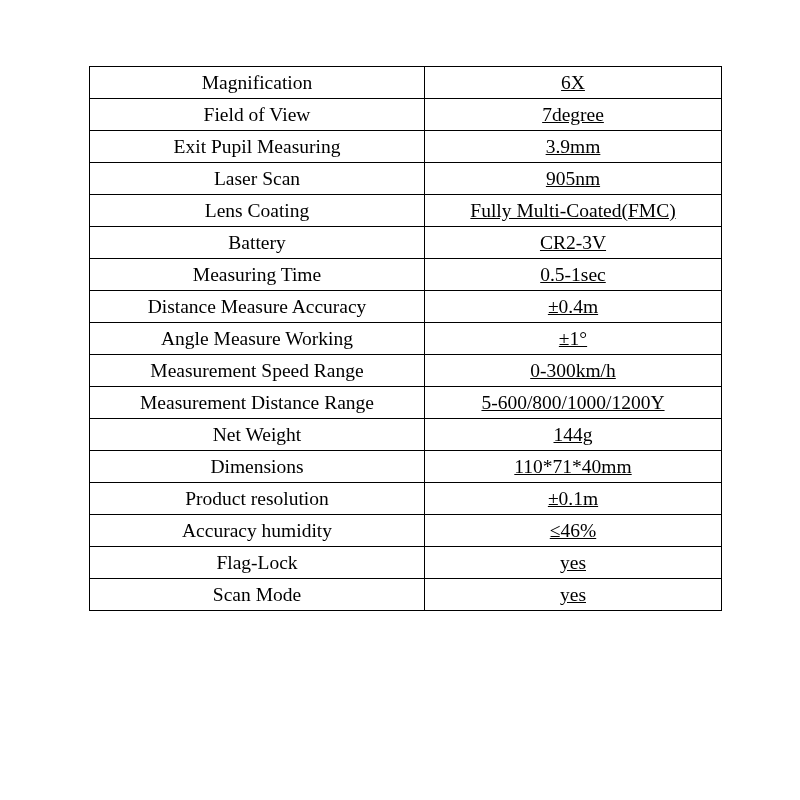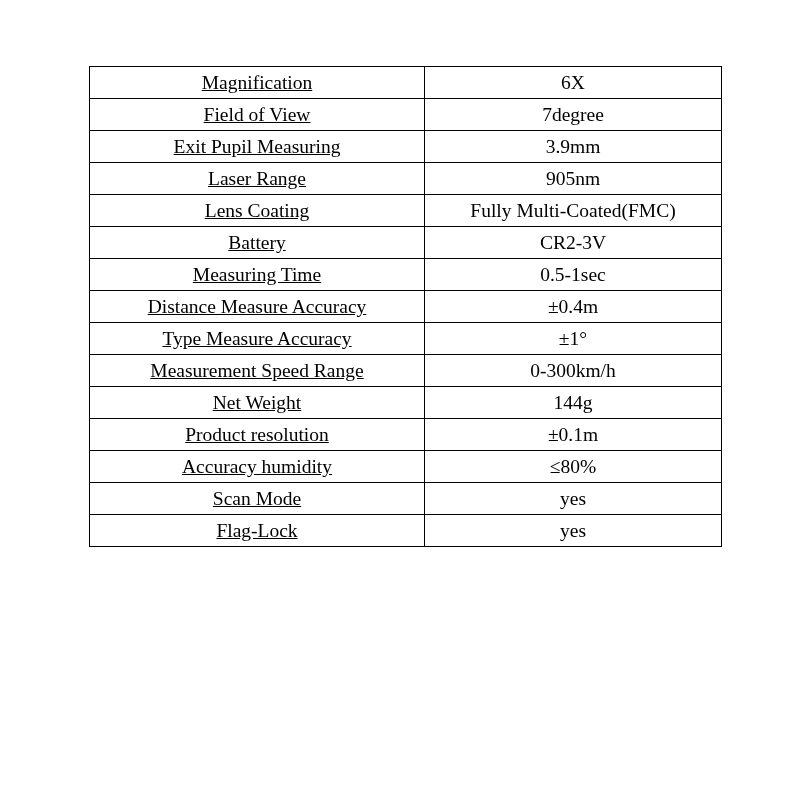--- a/index.html
+++ b/index.html
@@ -36,24 +36,24 @@
     line-height: 31px;
     text-align: center;
     vertical-align: middle;
     font-size: 19.5px;
     padding: 0 2px;
     overflow: hidden;
     white-space: nowrap;
   }
   td.col-label {
     width: 330px;
-    text-decoration: underline;
   }
   td.col-value {
     width: 292px;
+    text-decoration: underline;
   }
 </style>
 </head>
 <body>
 
 <div class="page">
   <div class="spec-table-wrap">
     <table class="spec-table">
       <tbody>
         <tr>
@@ -62,63 +62,71 @@
         </tr>
         <tr>
           <td class="col-label">Field of View</td>
           <td class="col-value">7degree</td>
         </tr>
         <tr>
           <td class="col-label">Exit Pupil Measuring</td>
           <td class="col-value">3.9mm</td>
         </tr>
         <tr>
-          <td class="col-label">Laser Range</td>
+          <td class="col-label">Laser Scan</td>
           <td class="col-value">905nm</td>
         </tr>
         <tr>
           <td class="col-label">Lens Coating</td>
           <td class="col-value">Fully Multi-Coated(FMC)</td>
         </tr>
         <tr>
           <td class="col-label">Battery</td>
           <td class="col-value">CR2-3V</td>
         </tr>
         <tr>
           <td class="col-label">Measuring Time</td>
           <td class="col-value">0.5-1sec</td>
         </tr>
         <tr>
           <td class="col-label">Distance Measure Accuracy</td>
           <td class="col-value">±0.4m</td>
         </tr>
         <tr>
-          <td class="col-label">Type Measure Accuracy</td>
+          <td class="col-label">Angle Measure Working</td>
           <td class="col-value">±1°</td>
         </tr>
         <tr>
           <td class="col-label">Measurement Speed Range</td>
           <td class="col-value">0-300km/h</td>
         </tr>
         <tr>
+          <td class="col-label">Measurement Distance Range</td>
+          <td class="col-value">5-600/800/1000/1200Y</td>
+        </tr>
+        <tr>
           <td class="col-label">Net Weight</td>
           <td class="col-value">144g</td>
+        </tr>
+        <tr>
+          <td class="col-label">Dimensions</td>
+          <td class="col-value">110*71*40mm</td>
         </tr>
         <tr>
           <td class="col-label">Product resolution</td>
           <td class="col-value">±0.1m</td>
         </tr>
         <tr>
           <td class="col-label">Accuracy humidity</td>
-          <td class="col-value">≤80%</td>
+          <td class="col-value">≤46%</td>
+        </tr>
+        <tr>
+          <td class="col-label">Flag-Lock</td>
+          <td class="col-value">yes</td>
         </tr>
         <tr>
           <td class="col-label">Scan Mode</td>
-          <td class="col-value">yes</td>
-        </tr>
-        <tr>
-          <td class="col-label">Flag-Lock</td>
           <td class="col-value">yes</td>
         </tr>
       </tbody>
     </table>
   </div>
 </div>
 
 </body></html>

